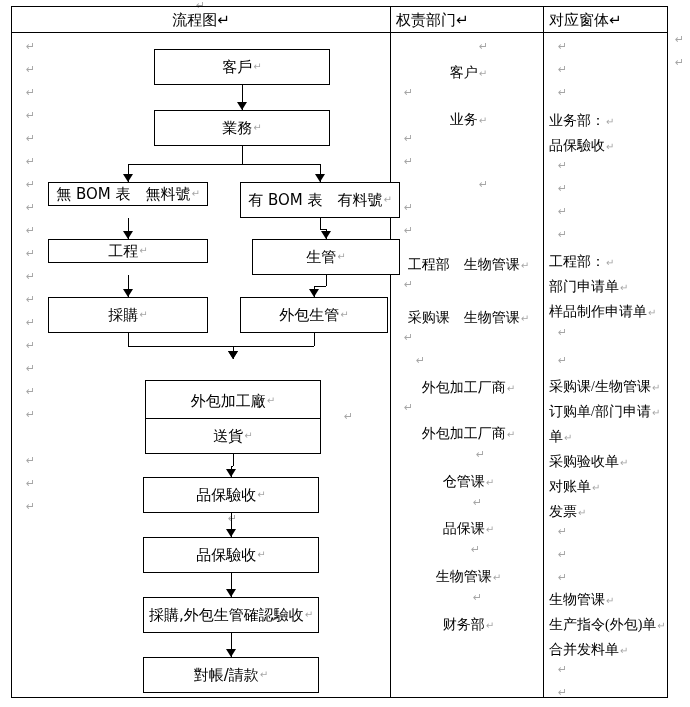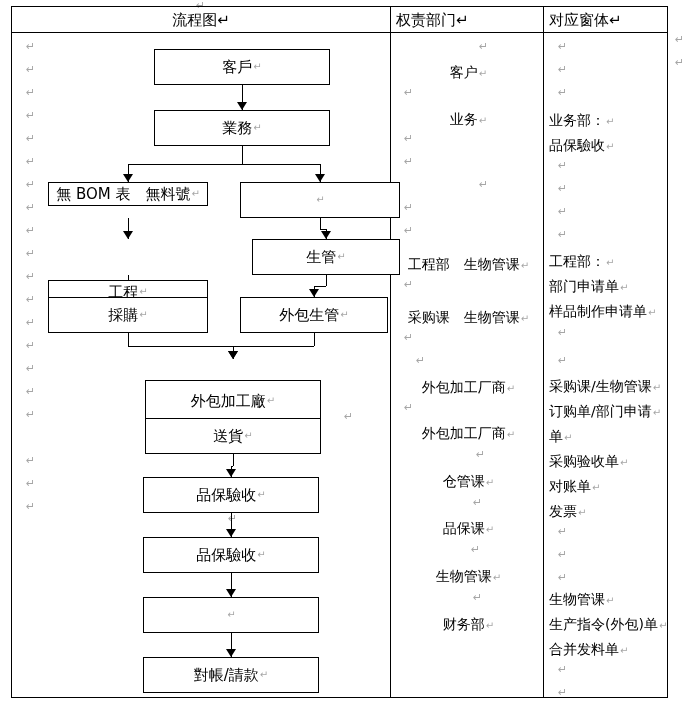--- a/index.html
+++ b/index.html
@@ -117,21 +117,21 @@
     font-size: 14px;
     line-height: 17px;
     white-space: nowrap;
   }
   .cell-text .pilin {
     color: #a6a6a6;
     font-size: 10px;
     margin-left: 1px;
   }
   .dept-line { text-align: center; }
-  .form-line { text-align: left; }
+  .form-line { text-align: left; font-family: Liberation Serif, serif; }
 </style>
 </head>
 <body>
 
 <div id="page">
 
   <div id="outside-pilcrows">
       <div class="pil" style="left: 196px; top: 0px;">↵</div>
       <div class="pil" style="left: 675px; top: 34px;">↵</div>
       <div class="pil" style="left: 675px; top: 57px;">↵</div>
@@ -258,23 +258,24 @@
         </div>
         <div class="fbox" style="left: 142px; top: 103px; width: 176px; height: 36px;">
           <span class="lbl">業務</span>
           <span class="pilin">↵</span>
         </div>
         <div class="fbox" style="left: 36px; top: 175px; width: 160px; height: 24px;">
           <span class="lbl">無 BOM 表　無料號</span>
           <span class="pilin">↵</span>
         </div>
         <div class="fbox" style="left: 228px; top: 175px; width: 160px; height: 36px;">
-          <span class="pilin">↵</span>
-        </div>
-        <div class="fbox" style="left: 36px; top: 232px; width: 160px; height: 24px; margin-top: 41px;">
+          <span class="lbl">有 BOM 表　有料號</span>
+          <span class="pilin">↵</span>
+        </div>
+        <div class="fbox" style="left: 36px; top: 232px; width: 160px; height: 24px;">
           <span class="lbl">工程</span>
           <span class="pilin">↵</span>
         </div>
         <div class="fbox" style="left: 240px; top: 232px; width: 148px; height: 36px;">
           <span class="lbl">生管</span>
           <span class="pilin">↵</span>
         </div>
         <div class="fbox" style="left: 36px; top: 290px; width: 160px; height: 36px;">
           <span class="lbl">採購</span>
           <span class="pilin">↵</span>
@@ -293,20 +294,21 @@
         </div>
         <div class="fbox" style="left: 131px; top: 470px; width: 176px; height: 36px;">
           <span class="lbl">品保驗收</span>
           <span class="pilin">↵</span>
         </div>
         <div class="fbox" style="left: 131px; top: 530px; width: 176px; height: 36px;">
           <span class="lbl">品保驗收</span>
           <span class="pilin">↵</span>
         </div>
         <div class="fbox" style="left: 131px; top: 590px; width: 176px; height: 36px;">
+          <span class="lbl">採購,外包生管確認驗收</span>
           <span class="pilin">↵</span>
         </div>
         <div class="fbox" style="left: 131px; top: 650px; width: 176px; height: 36px;">
           <span class="lbl">對帳/請款</span>
           <span class="pilin">↵</span>
         </div>
       </div>
     <div id="dept-layer">
         <div class="cell-text dept-line" style="left: 384px; width: 145px; top: 57px;"><span>客户</span><span class="pilin">↵</span></div>
         <div class="cell-text dept-line" style="left: 384px; width: 145px; top: 104px;"><span>业务</span><span class="pilin">↵</span></div>

